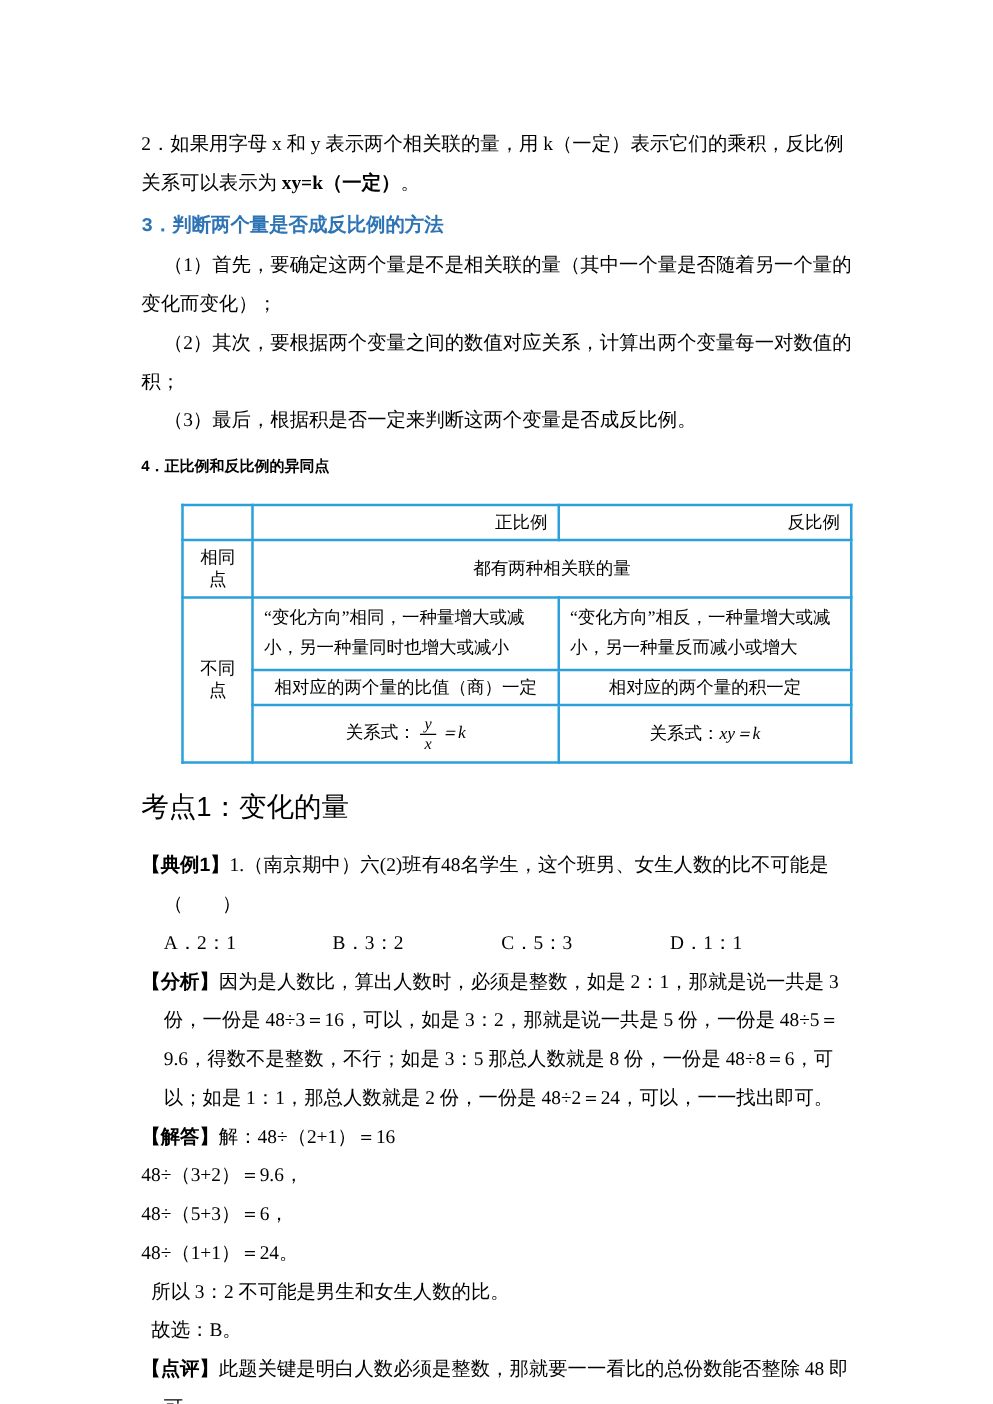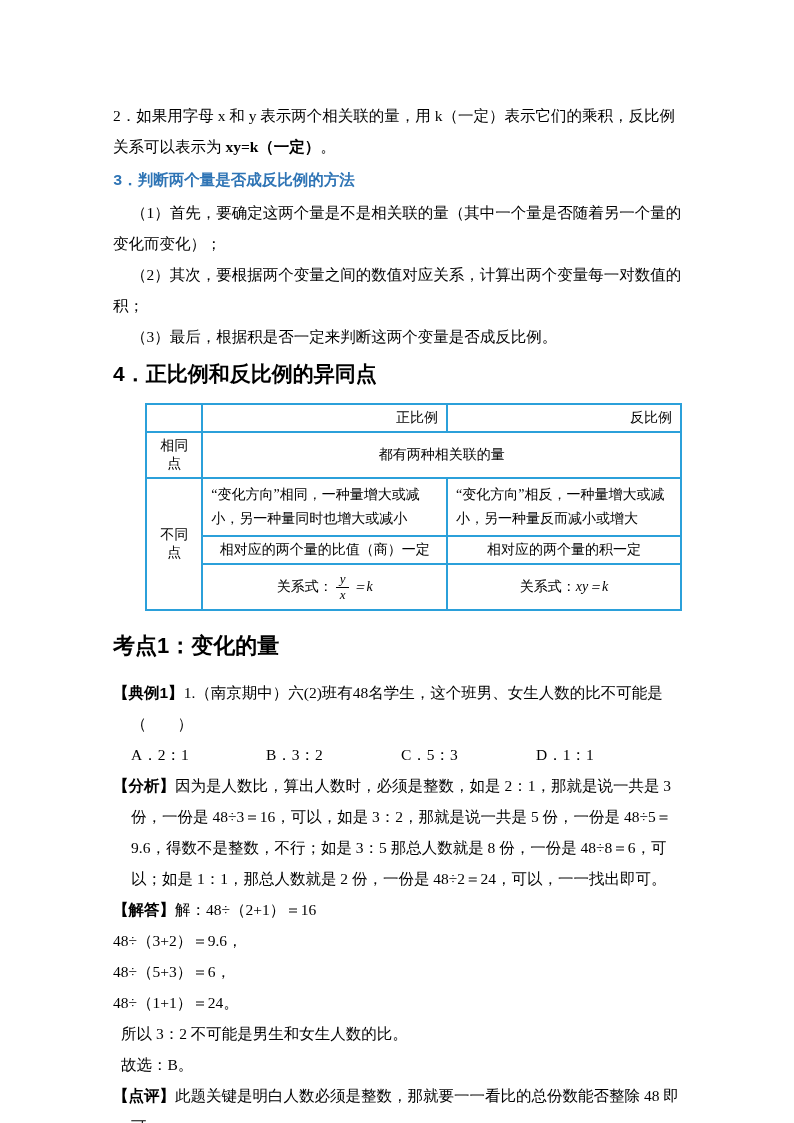--- a/index.html
+++ b/index.html
@@ -22,21 +22,21 @@
   b.inline-bold { font-weight:bold; }
 
   .blue-heading {
     color:var(--heading-blue,#2E74B5);
     font-family:Liberation Mono, monospace;
     font-weight:bold; font-size:15.5px; line-height:31px; margin-top:4px;
   }
   .black-heading {
     color:#000;
     font-family:"Liberation Sans","DejaVu Sans",sans-serif;
-    font-weight:bold; font-size:21px; line-height:31px; margin-top:6px;
+    font-weight:bold; font-size:12px; line-height:31px; margin-top:6px;
   }
 
   .cmp-table {
     border-collapse:collapse; margin:14px 0 18px 32px;
     font-size:14px; table-layout:fixed;
   }
   .cmp-table th, .cmp-table td {
     border:2px solid var(--table-border,#2BA0DA);
     padding:4px 8px; vertical-align:middle;
   }
@@ -50,21 +50,21 @@
     display:inline-flex; flex-direction:column; vertical-align:middle;
     margin:0 3px; font-style:italic; line-height:1.15; text-align:center;
     font-size:13px;
   }
   .frac .num { border-bottom:1px solid #000; padding:0 4px; }
   .frac .den { padding:0 4px; }
   .fm { font-style:italic; }
 
   .kaodian {
     font-family:"Liberation Sans","DejaVu Sans",sans-serif;
-    font-weight:bold; font-size:22px; line-height:34px;
+    font-weight:normal; font-size:22px; line-height:34px;
     margin:16px 0 14px 0; color:#000;
   }
 
   .options { display:flex; padding-left:18px; line-height:31px;align-items:center; }
   .options span { width:135px; }
   .options span:last-child { width:auto; }
 
   .eq-line { line-height:31px; }
   .ml8 { margin-left:8px; }
 </style>

